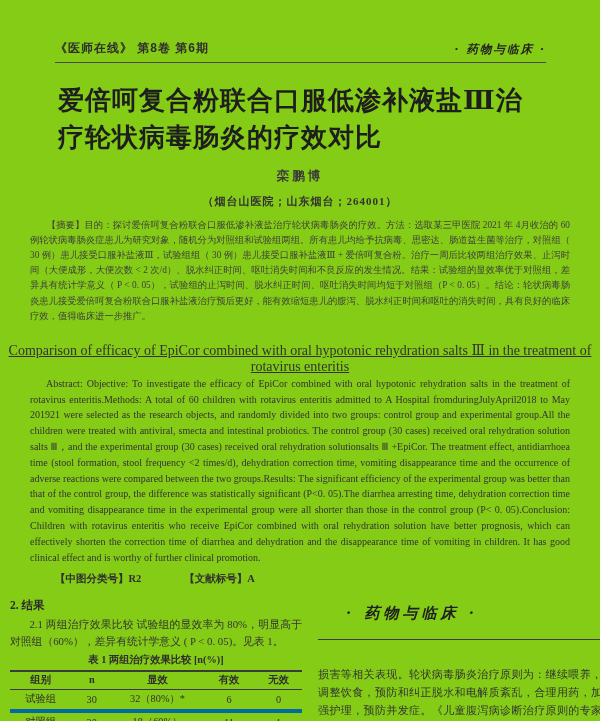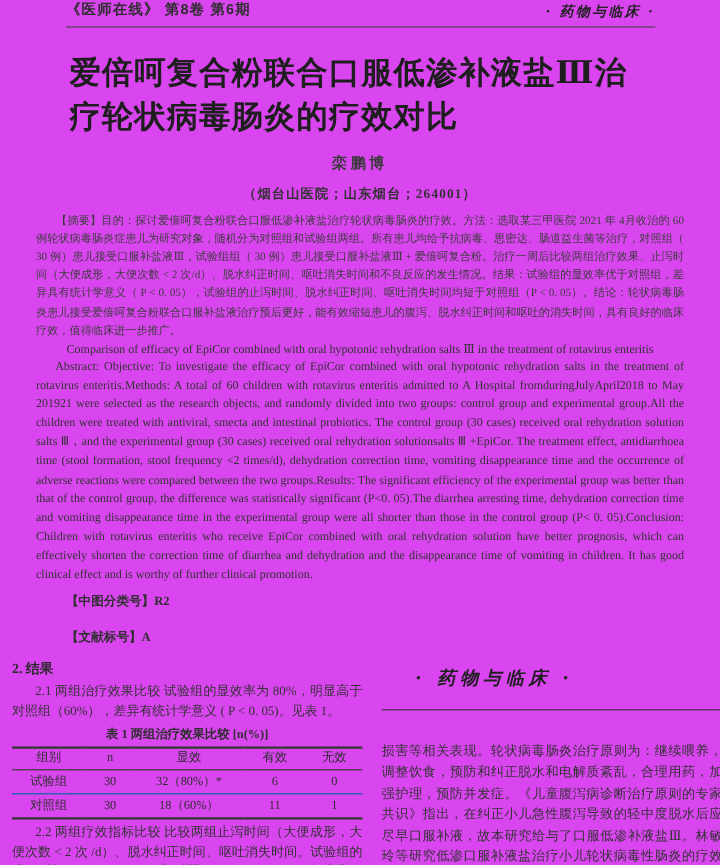--- a/index.html
+++ b/index.html
@@ -1,24 +1,25 @@
 <!DOCTYPE html>
 <html><head>
 <meta charset="utf-8">
 <style>
   * { margin:0; padding:0; box-sizing:border-box; }
   html,body { background:#e9e9e7; }
   .page {
     position:relative;
     width:600px; height:721px;
     margin:0 auto;
-    background:#d946ef;
+    background:#84cc16;
     color:#343434;
     font-family:"Liberation Serif","DejaVu Serif",serif;
     overflow:hidden;
+    padding-top:40px;
   }
   
   .masthead {
     margin:0 54px 0 55px;
     display:flex; justify-content:space-between; align-items:flex-end;
     padding-bottom:5px;
     border-bottom:1.6px solid #4a4a4a;
   }
   .masthead .journal {
     font-family:"Liberation Sans","DejaVu Sans",sans-serif;
@@ -38,34 +39,34 @@
   .author { text-align:center; margin-top:11px; font-size:12.5px; font-weight:bold; letter-spacing:3px; color:#3a3a3a; }
   .affiliation { text-align:center; margin-top:9px; font-size:11px; font-weight:bold; letter-spacing:1px; color:#333; }
   
   .abstract-cn {
     margin:9px 30px 0;
     font-size:9.3px; line-height:1.63;
     text-align:justify; text-indent:1.8em;
     color:#3d3d3d;
   }
   .en-title {
-    text-align:center; margin-top:2px;
-    font-size:10px; color:#333;
+    text-align:center; margin-top:18px;
+    font-size:14px; color:#333;text-decoration:underline;
   }
   .abstract-en {
     margin:1px 30px 0;
     font-size:10px; line-height:1.58;
     text-align:justify; text-indent:1.6em;
     color:#333;
     font-family:Liberation Serif, serif;
   }
   .class-line {
     margin:7px 0 0 55px;
     font-size:10.5px; font-weight:bold; color:#2f2f2f;
-    display:flex; gap:16px;flex-direction:column;
+    display:flex; gap:5px;
   }
   .class-line .cl-item { margin-right:38px; white-space:nowrap; }
   
   .columns {
     display:flex;
     margin:12px 14px 0 10px;
     gap:16px;
   }
   .col-left { width:292px; flex:none; }
   .col-right { width:284px; flex:none; }
@@ -78,27 +79,27 @@
   }
   .tbl-title { text-align:center; font-size:10.3px; font-weight:bold; margin-top:4px; color:#2f2f2f; }
   table.three-line {
     width:100%; margin-top:3px;
     border-collapse:collapse;
     font-size:10.3px; color:#2f2f2f;
     border-top:2px solid #3a3a3a;
     border-bottom:2px solid #3a3a3a;
   }
   table.three-line th {
-    font-weight:normal; padding:2px 1px;
+    font-weight:bold; padding:2px 1px;
     border-bottom:1.3px solid #3a3a3a;
     line-height:1.25;
   }
   table.three-line td {
     text-align:center; padding:2.5px 1px;
-    border-bottom:1px solid #0369a1;
+    border-bottom:4px solid #0369a1;
   }
   table.three-line tr:last-child td { border-bottom:none; }
   .tbl-note { font-size:9.8px; margin:4px 0 0 18px; color:#333; }
   
   .col-section-header {
     font-family:"DejaVu Serif","Liberation Serif",serif;
     font-style:italic; font-weight:bold;
     font-size:15px; letter-spacing:4px; color:#1f1f1f;
     padding:6px 0 16px 28px;
     border-bottom:1.6px solid #3a3a3a;

